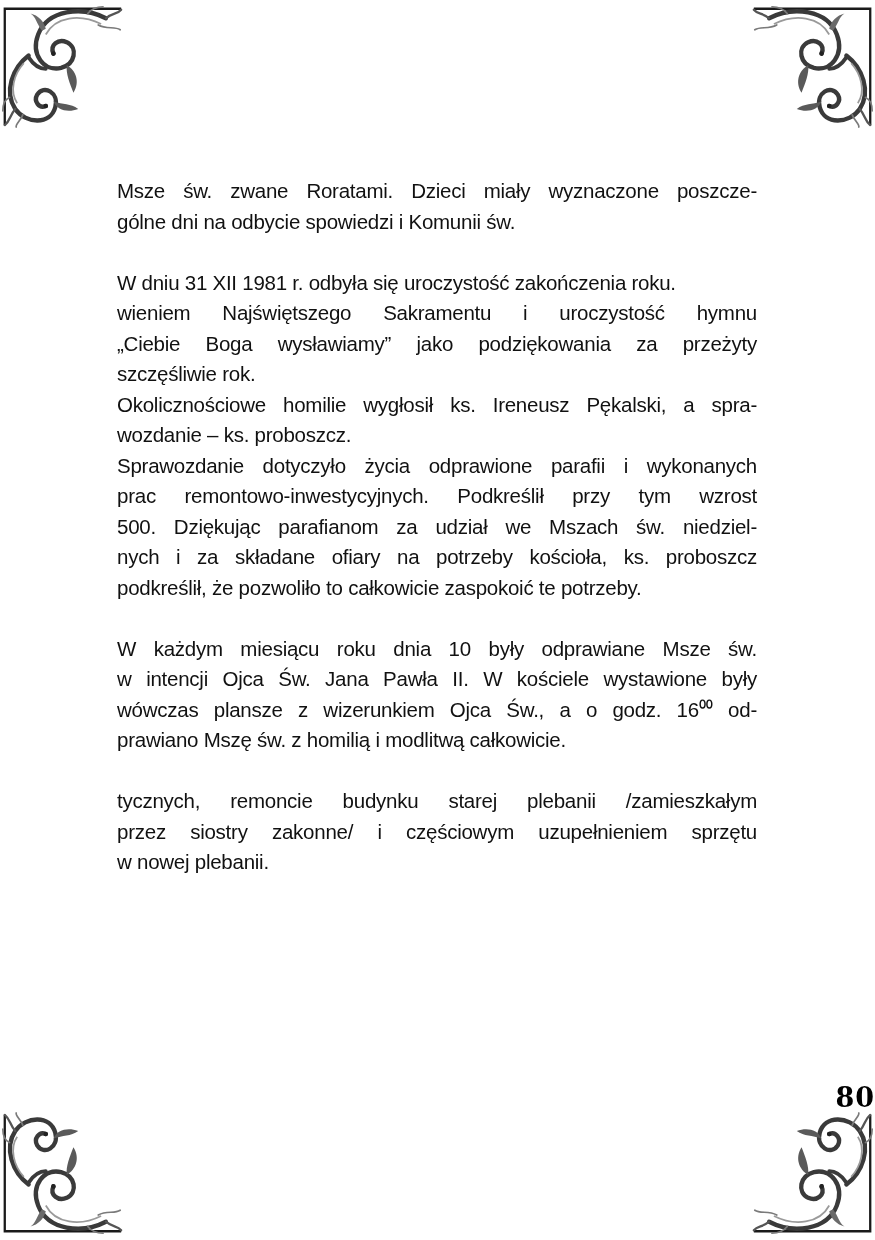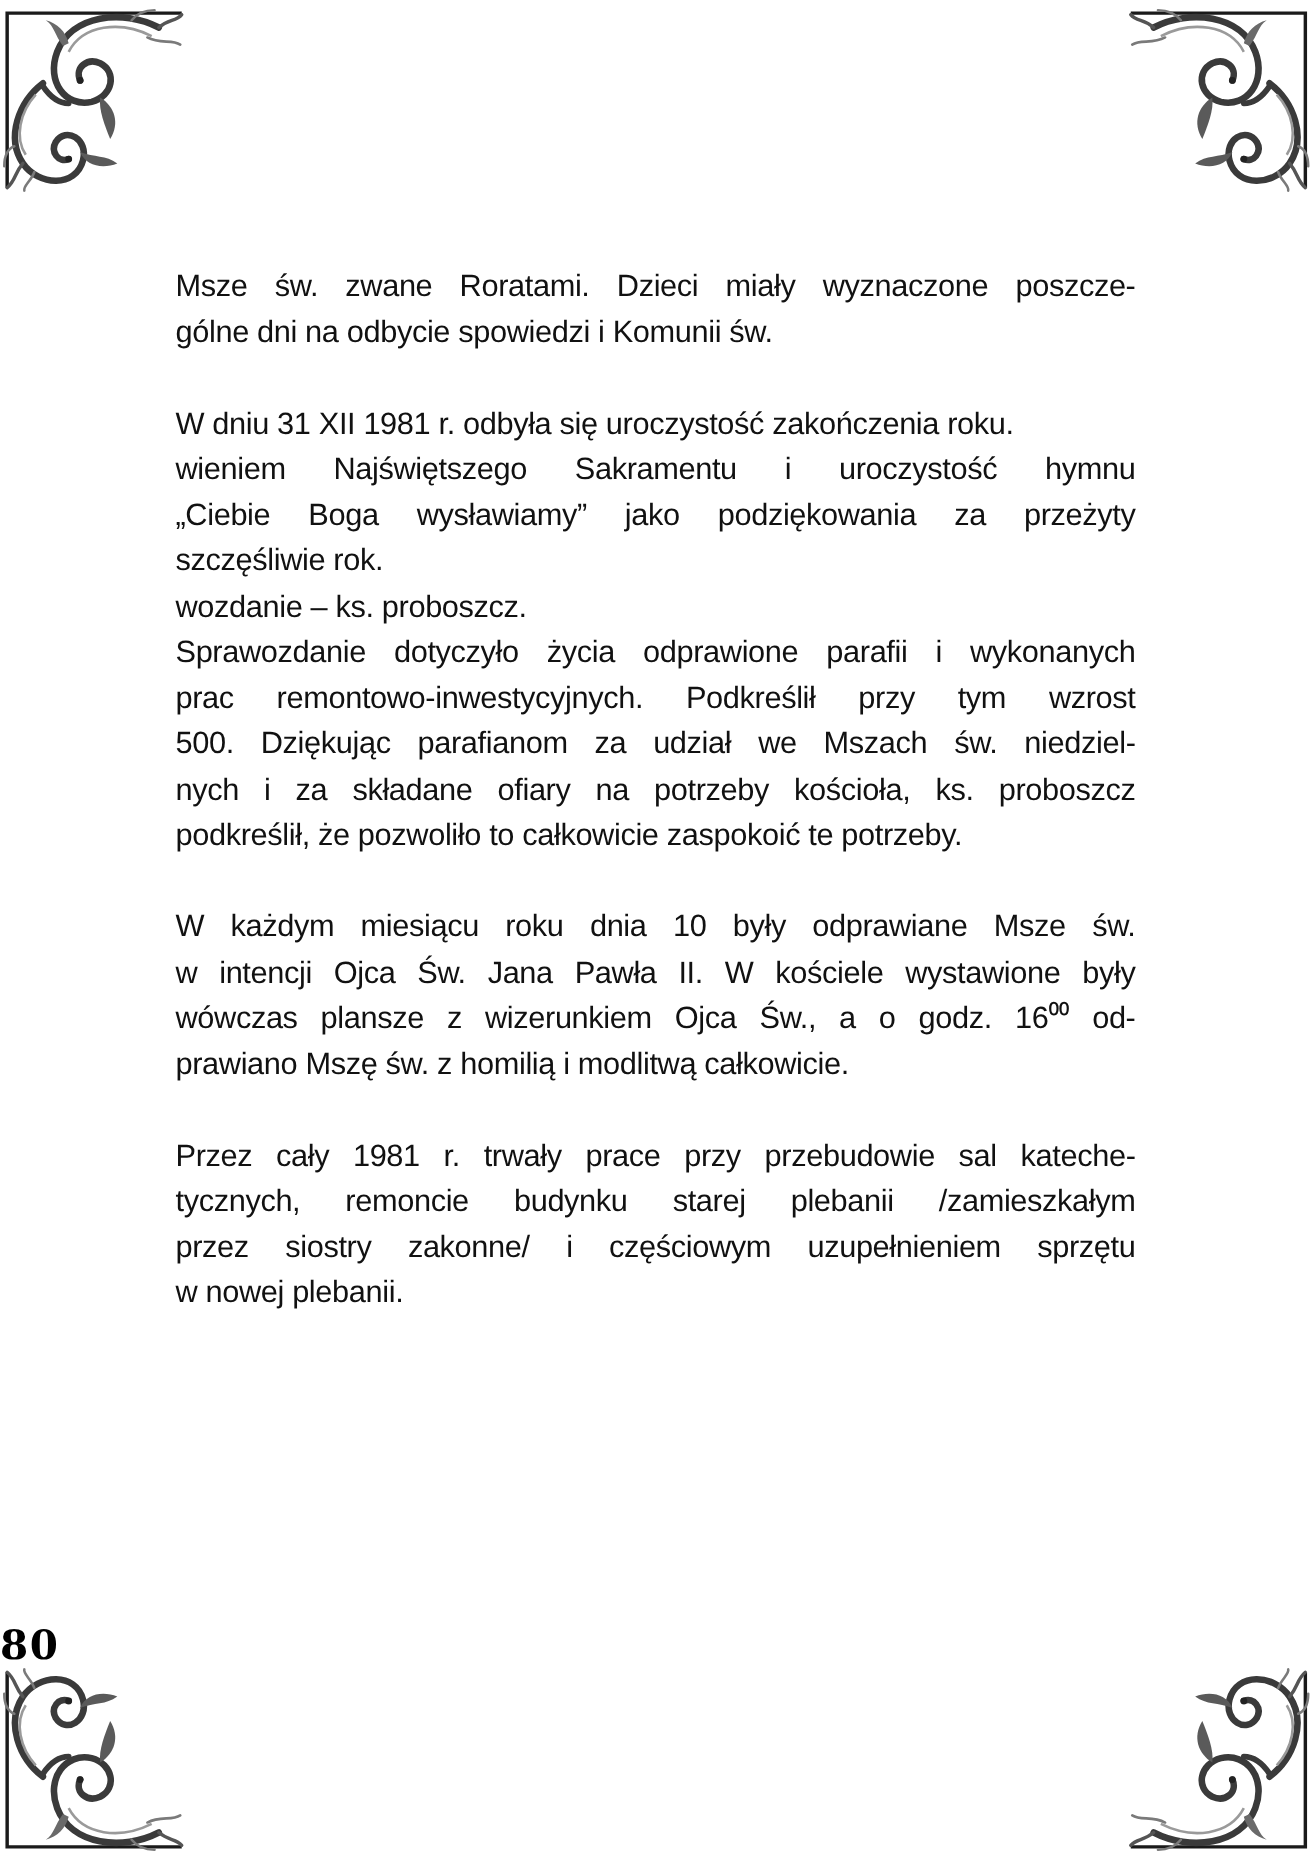--- a/index.html
+++ b/index.html
@@ -25,21 +25,21 @@
     line-height:30.5px;
     letter-spacing:-0.25px;
   }
   .para{margin:0 0 30.5px 0;}
   .para:last-child{margin-bottom:0;}
   .line{text-align:justify;text-align-last:left;white-space:normal;}
   .line.just{text-align-last:justify;}
   
   .page-number{
     position:absolute;left:0;right:0;top:1082px;
-    text-align:left;
+    text-align:right;
     font-family:"DejaVu Serif",serif;
     font-weight:700;
     font-size:27px;
     color:#000;
     letter-spacing:1px;
   }
   .svg-defs{position:absolute;width:0;height:0;overflow:hidden;}
 </style>
 </head>
 <body>
@@ -88,35 +88,35 @@
   <main class="text-body">
       <div class="para">
         <div class="line just">Msze św. zwane Roratami. Dzieci miały wyznaczone poszcze-</div>
         <div class="line">gólne dni na odbycie spowiedzi i Komunii św.</div>
       </div>
       <div class="para">
         <div class="line">W dniu 31 XII 1981 r. odbyła się uroczystość zakończenia roku.</div>
         <div class="line just">wieniem Najświętszego Sakramentu i uroczystość hymnu</div>
         <div class="line just">„Ciebie Boga wysławiamy” jako podziękowania za przeżyty</div>
         <div class="line">szczęśliwie rok.</div>
+        <div class="line just">Okolicznościowe homilie wygłosił ks. Ireneusz Pękalski, a spra-</div>
         <div class="line">wozdanie – ks. proboszcz.</div>
         <div class="line just">Sprawozdanie dotyczyło życia odprawione parafii i wykonanych</div>
         <div class="line just">prac remontowo-inwestycyjnych. Podkreślił przy tym wzrost</div>
         <div class="line just">500. Dziękując parafianom za udział we Mszach św. niedziel-</div>
         <div class="line just">nych i za składane ofiary na potrzeby kościoła, ks. proboszcz</div>
         <div class="line">podkreślił, że pozwoliło to całkowicie zaspokoić te potrzeby.</div>
       </div>
       <div class="para">
         <div class="line just">W każdym miesiącu roku dnia 10 były odprawiane Msze św.</div>
         <div class="line just">w intencji Ojca Św. Jana Pawła II. W kościele wystawione były</div>
         <div class="line just">wówczas plansze z wizerunkiem Ojca Św., a o godz. 16⁰⁰ od-</div>
         <div class="line">prawiano Mszę św. z homilią i modlitwą całkowicie.</div>
       </div>
       <div class="para">
-        <div class="line just">Przez cały 1981 r. trwały prace przy przebudowie sal kateche-</div>
         <div class="line just">tycznych, remoncie budynku starej plebanii /zamieszkałym</div>
         <div class="line just">przez siostry zakonne/ i częściowym uzupełnieniem sprzętu</div>
         <div class="line">w nowej plebanii.</div>
       </div>
     </main>
 
   <div class="page-number">80</div>
 
 </div>
 

